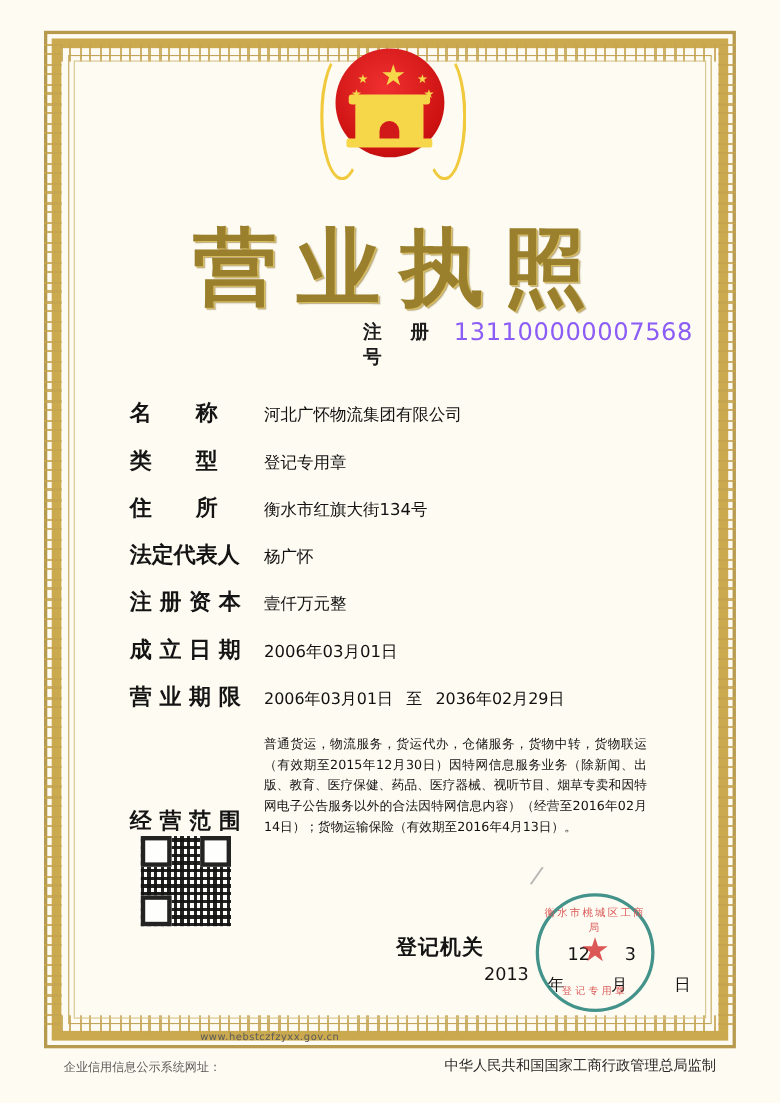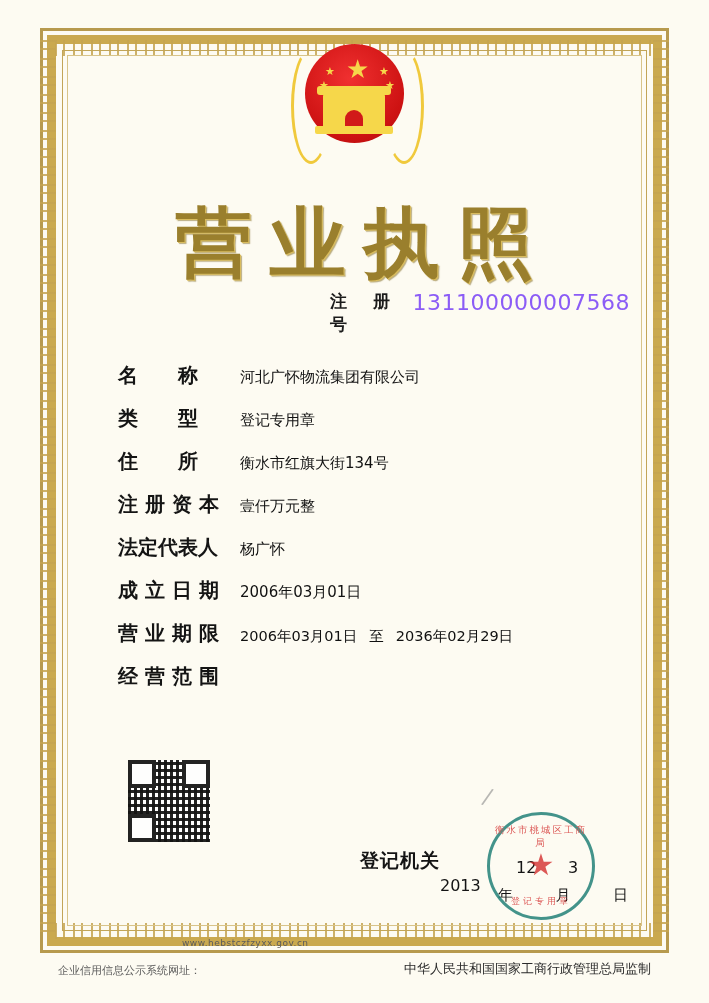--- a/index.html
+++ b/index.html
@@ -429,45 +429,46 @@
       <div class="field-label">类　　型</div>
       <div class="field-value big">登记专用章</div>
     </div>
 
     <div class="field-row">
       <div class="field-label">住　　所</div>
       <div class="field-value big">衡水市红旗大街134号</div>
     </div>
 
     <div class="field-row">
+      <div class="field-label">法定代表人</div>
+      <div class="field-value big">杨广怀</div>
+    </div>
+
+    <div class="field-row">
       <div class="field-label">注 册 资 本</div>
       <div class="field-value big">壹仟万元整</div>
-    </div>
-
-    <div class="field-row">
-      <div class="field-label">法定代表人</div>
-      <div class="field-value big">杨广怀</div>
     </div>
 
     <div class="field-row">
       <div class="field-label">成 立 日 期</div>
       <div class="field-value big">2006年03月01日</div>
     </div>
 
     <div class="field-row">
       <div class="field-label">营 业 期 限</div>
       <div class="field-value term-value">
         <span>2006年03月01日</span>
         <span>至</span>
         <span>2036年02月29日</span>
       </div>
     </div>
 
     <div class="field-row scope">
       <div class="field-label">经 营 范 围</div>
+      <div class="field-value">普通货运，物流服务，货运代办，仓储服务，货物中转，货物联运（有效期至2015年12月30日）因特网信息服务业务（除新闻、出版、教育、医疗保健、药品、医疗器械、视听节目、烟草专卖和因特网电子公告服务以外的合法因特网信息内容）（经营至2016年02月14日）；货物运输保险（有效期至2016年4月13日）。</div>
     </div>
 
   </div>
 
   <div class="qr">
     <div class="qr-corner qr-c1"></div>
     <div class="qr-corner qr-c2"></div>
     <div class="qr-corner qr-c3"></div>
   </div>
 

